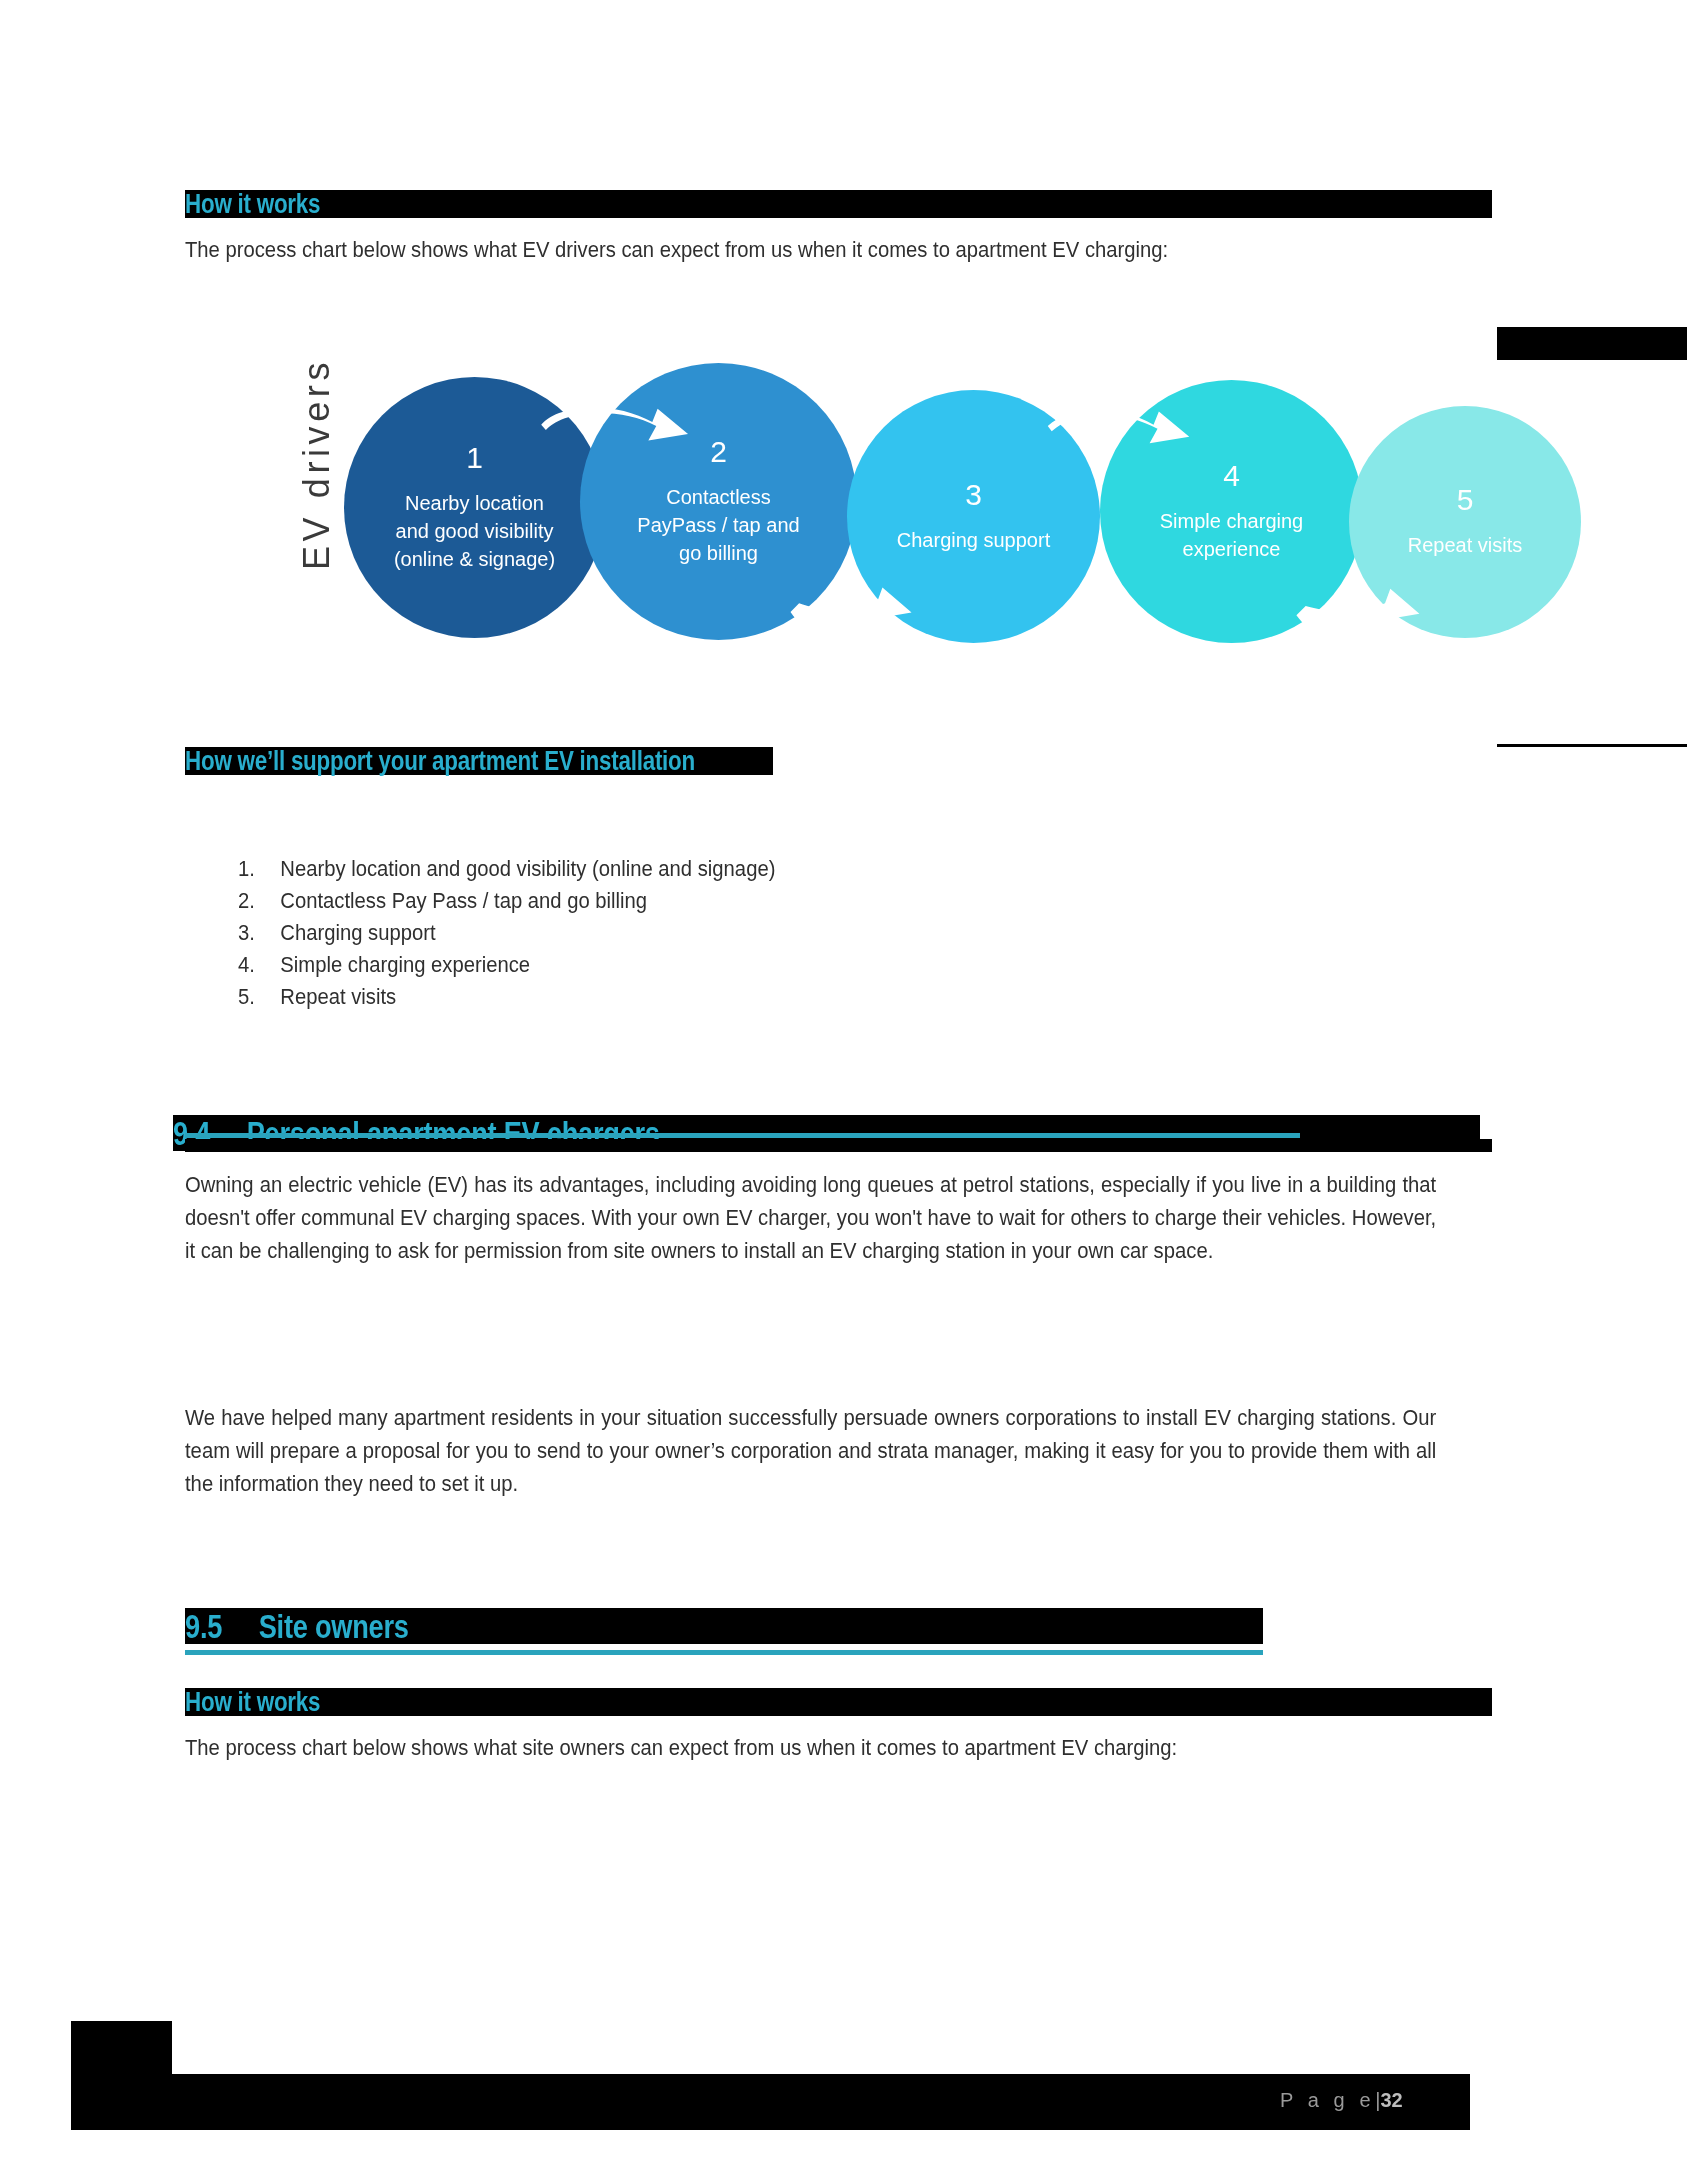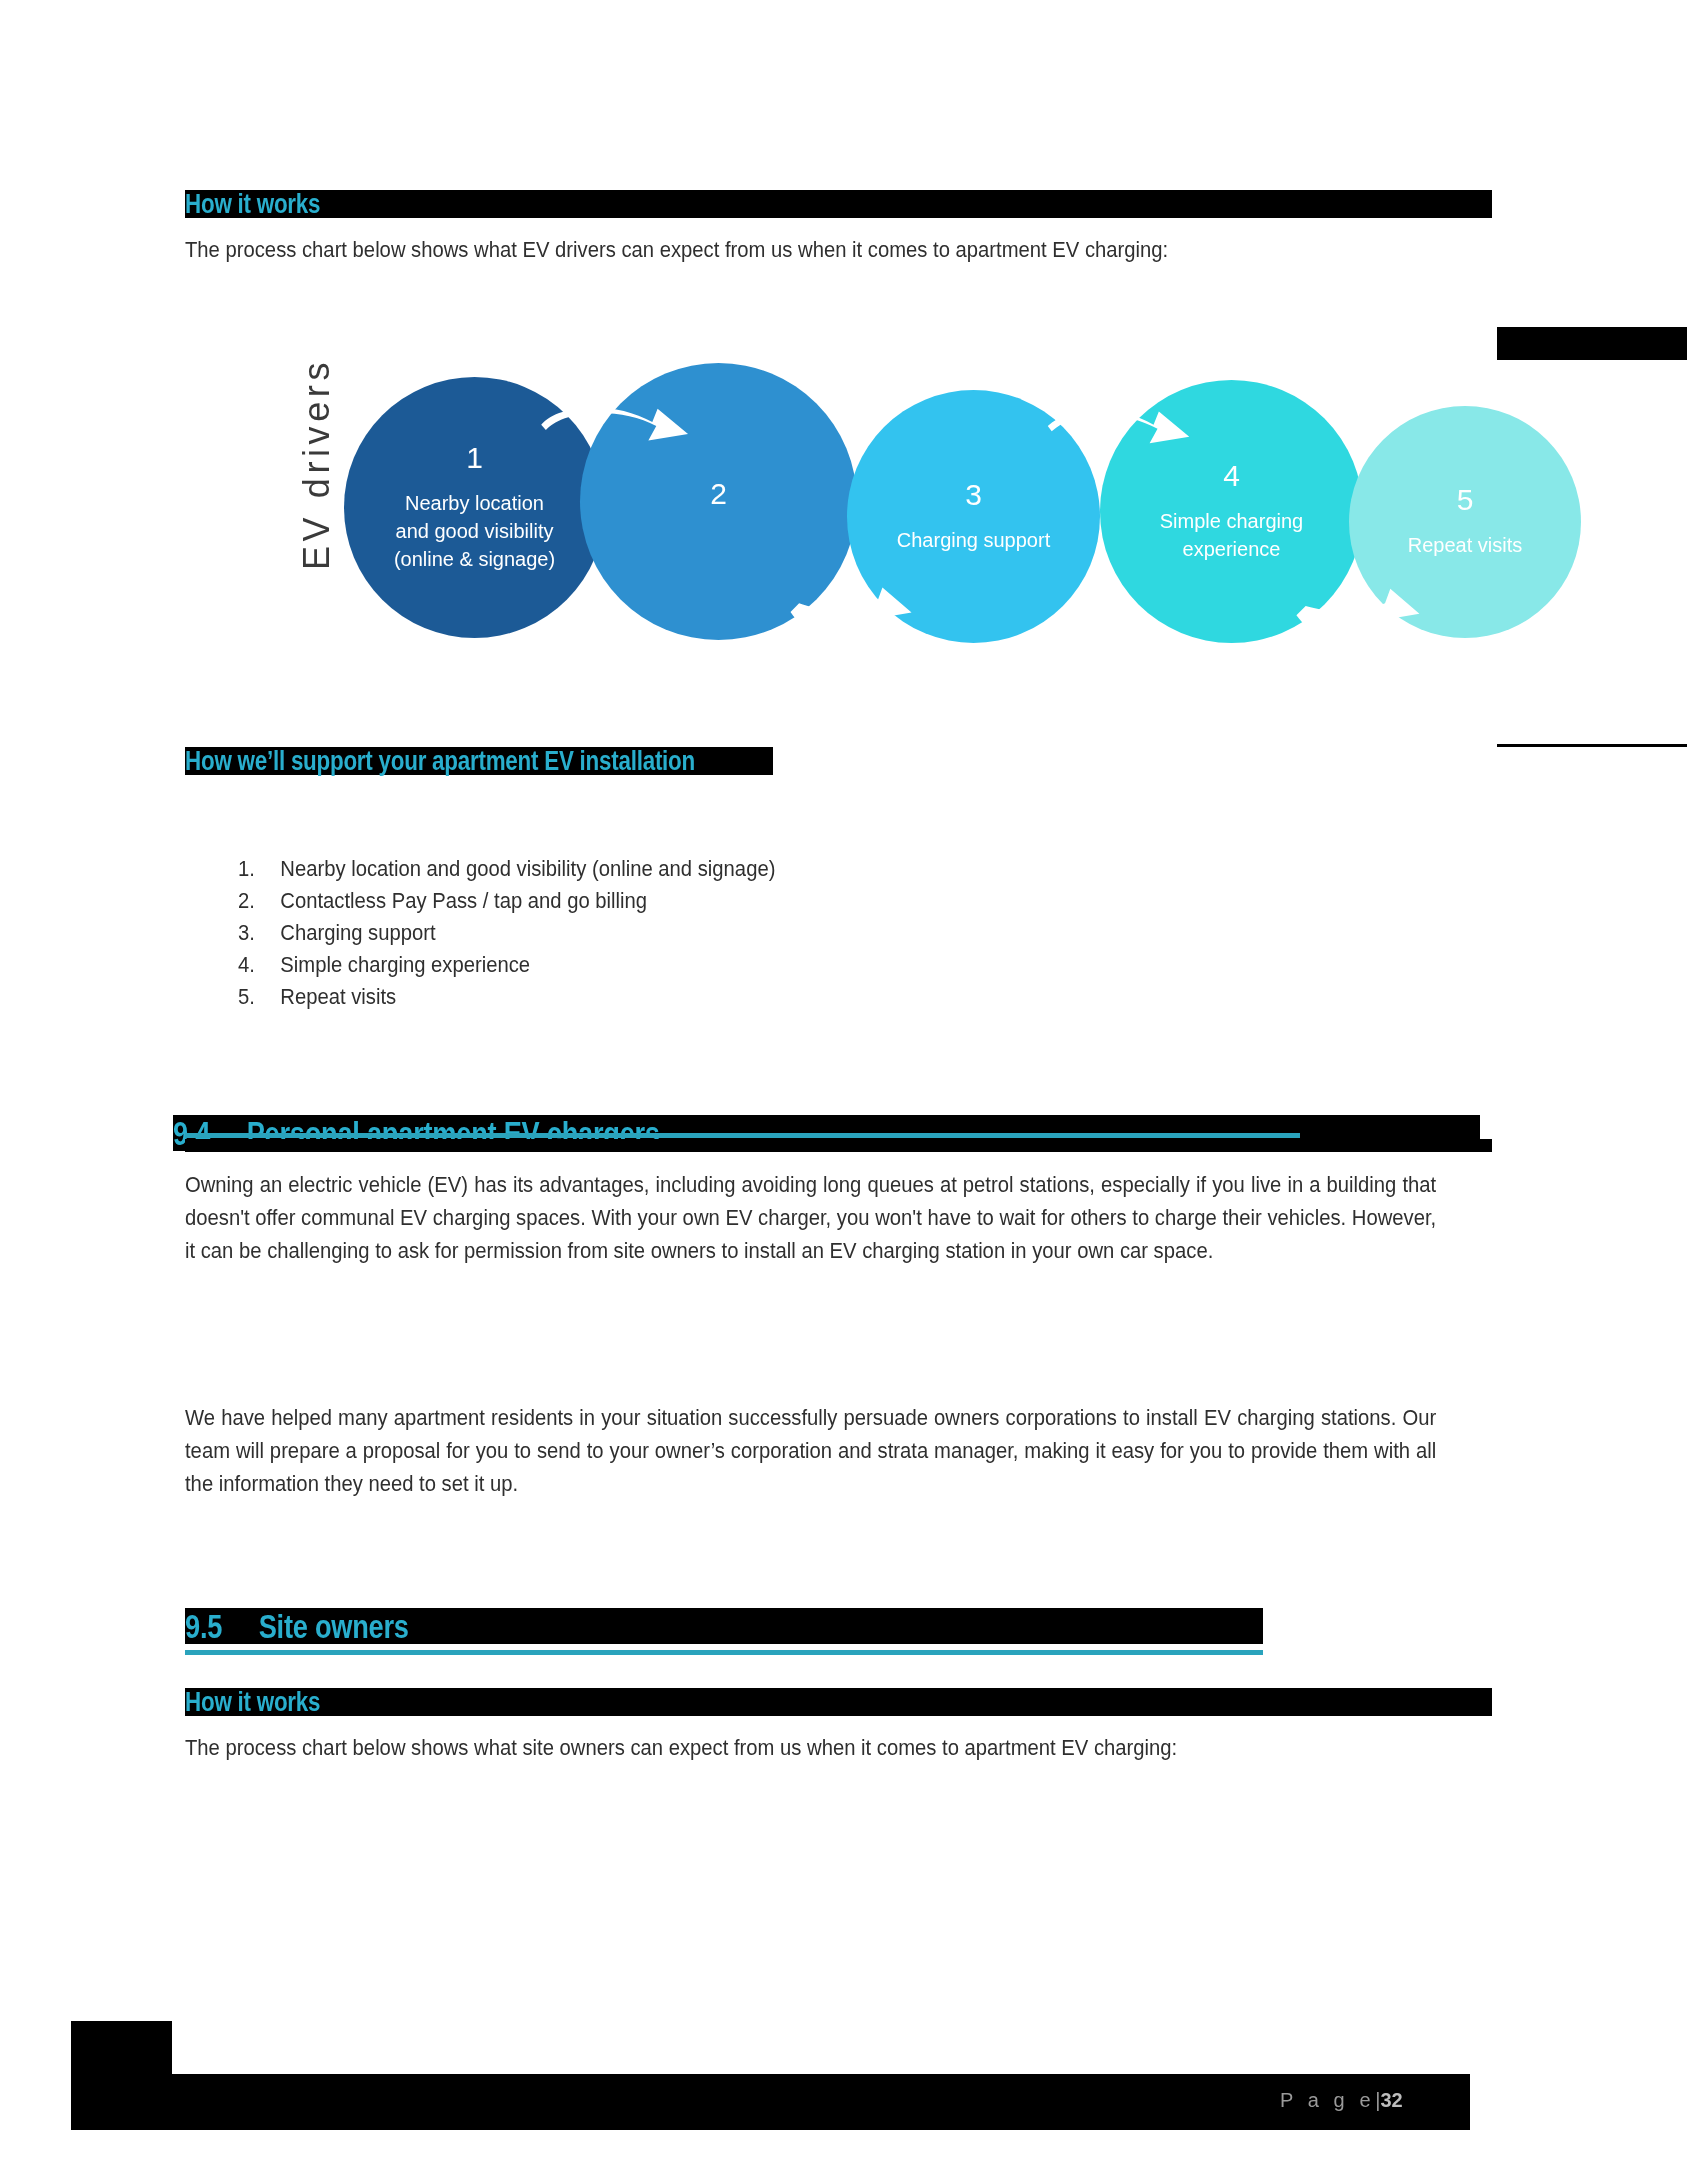--- a/index.html
+++ b/index.html
@@ -200,20 +200,25 @@
         <span class="cnum">1</span>
         <span class="clabel">
           <span>Nearby location</span><br>
           <span>and good visibility</span><br>
           <span>(online &amp; signage)</span>
         </span>
       </div>
 
       <div class="circ" style="left:395px; top:52px; width:277px; height:277px; background:#2E90D0;">
         <span class="cnum">2</span>
+        <span class="clabel">
+          <span>Contactless</span><br>
+          <span>PayPass / tap and</span><br>
+          <span>go billing</span>
+        </span>
       </div>
 
       <div class="circ" style="left:662px; top:79px; width:253px; height:253px; background:#33C3EF;">
         <span class="cnum">3</span>
         <span class="clabel">
           <span>Charging support</span>
         </span>
       </div>
 
       <div class="circ" style="left:915px; top:69px; width:263px; height:263px; background:#2FD8E0;">

